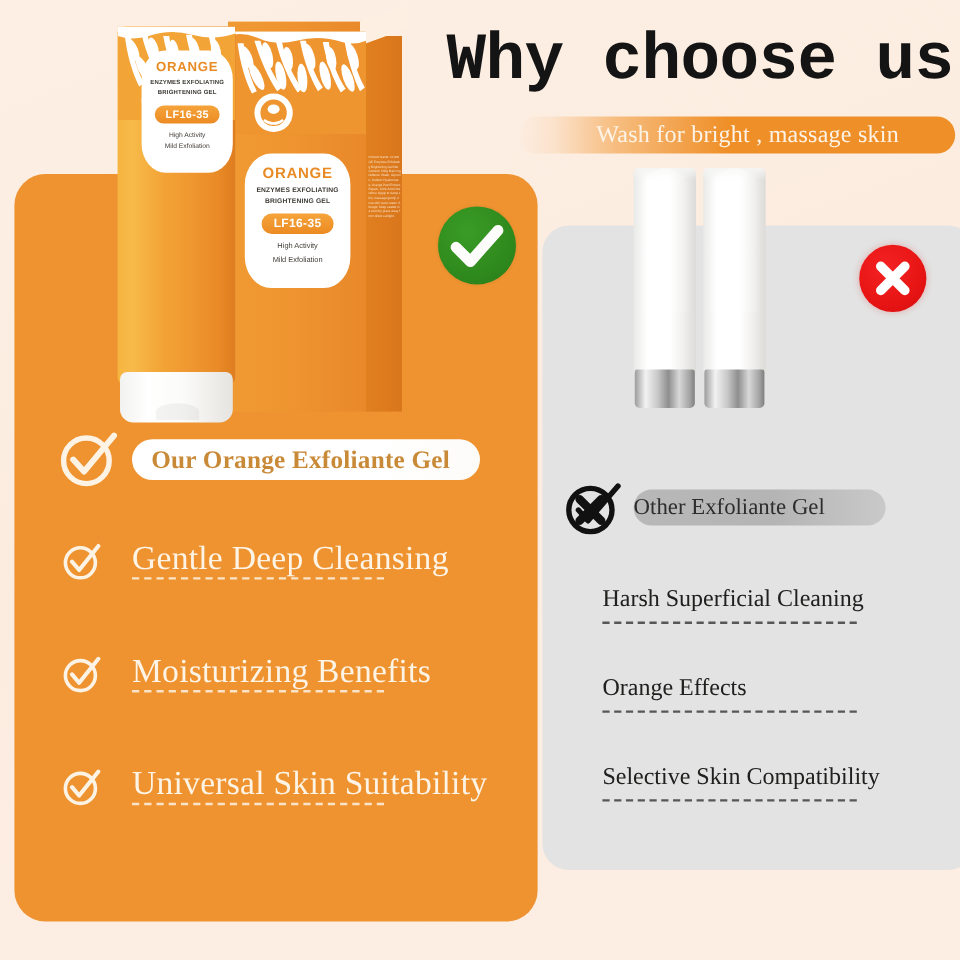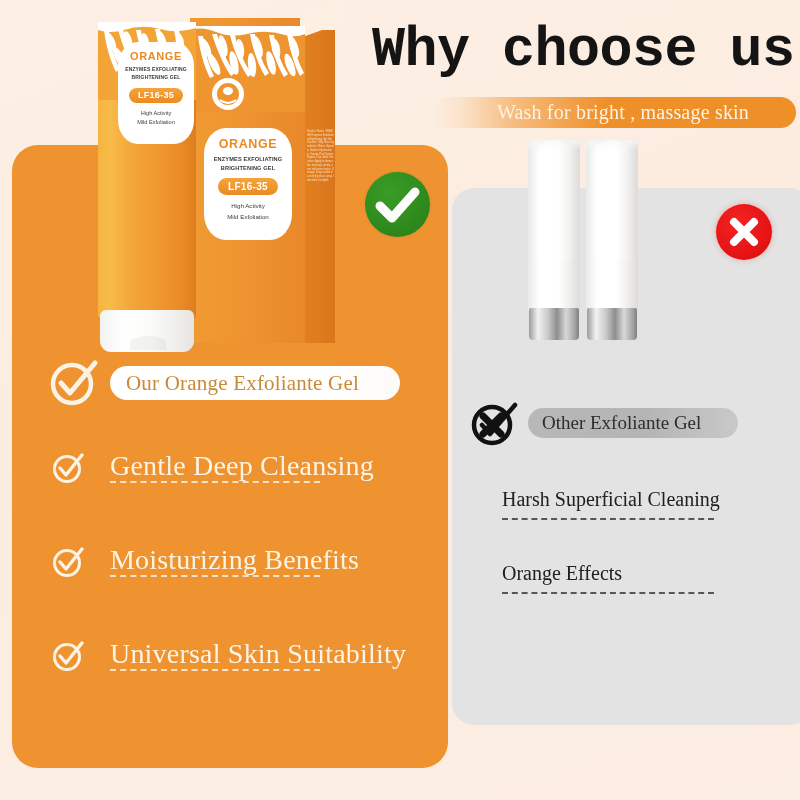--- a/index.html
+++ b/index.html
@@ -336,20 +336,21 @@
     background: linear-gradient(to right, #ffffff 0%, #ffffff 72%, #fdfbf8 100%);
     display: flex;
     align-items: center;
   }
   .pill-ours span {
     margin-left: 16px;
     font-size: 21px;
     color: #c98a38;
     letter-spacing: 0.2px;
     white-space: nowrap;
+    font-weight: bold;
   }
 
   .feat-left {
     position: absolute;
     left: 48px;
     width: 340px;
     height: 46px;
   }
   .feat-left .icon-check-sm {
     position: absolute;
@@ -390,21 +391,20 @@
     position: absolute;
     left: 58px; top: 8px;
     height: 30px;
     width: 210px;
     border-radius: 15px;
     background: linear-gradient(to right, #b8b8b8 0%, #b4b4b4 55%, #c9c9c9 100%);
     display: flex;
     align-items: center;
   }
   .pill-other span {
-    margin-left: 14px;
     font-size: 19px;
     color: #2d2d2d;
     white-space: nowrap;
   }
 
   .feat-right {
     position: absolute;
     left: 502px;
     width: 270px;
     height: 44px;
@@ -616,14 +616,18 @@
   <div class="feat-right" style="top:488px;">
     <div class="ftext">Harsh Superficial Cleaning</div>
     <div class="fdash"></div>
   </div>
 
   <div class="feat-right" style="top:562px;">
     <div class="ftext">Orange Effects</div>
     <div class="fdash"></div>
   </div>
 
+  <div class="feat-right" style="top:636px;">
+    <div class="ftext">Selective Skin Compatibility</div>
+    <div class="fdash"></div>
+  </div>
 
 </div>
 
 </body></html>

